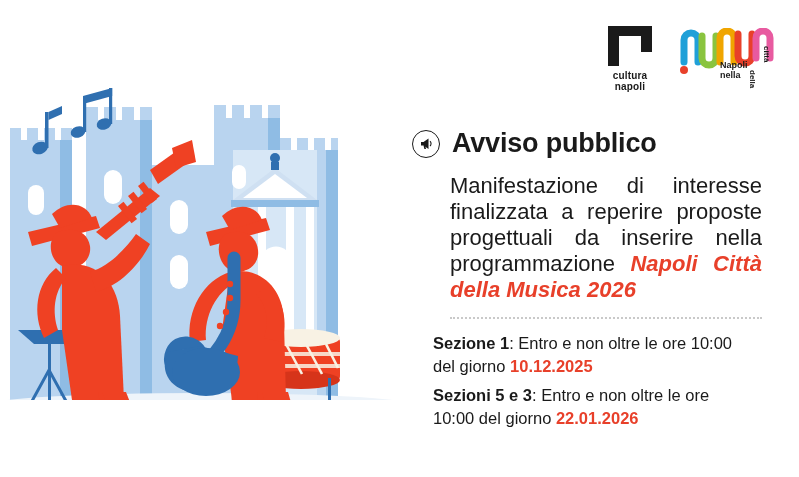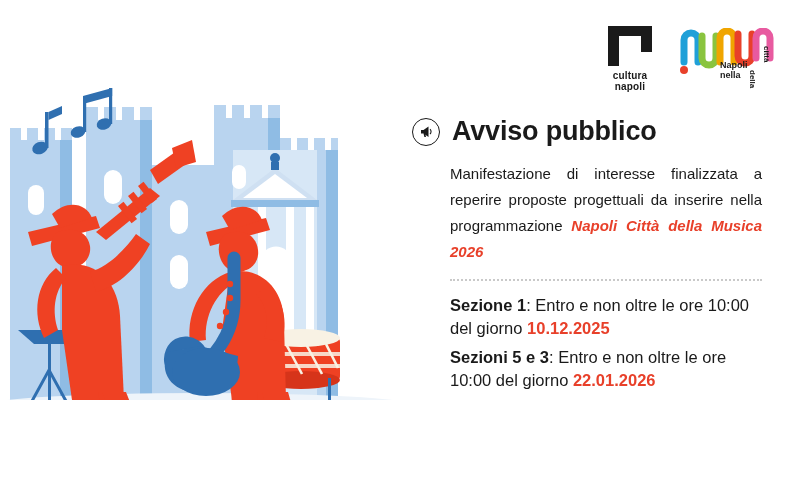--- a/index.html
+++ b/index.html
@@ -114,21 +114,21 @@
     font-weight: bold;
     color: #1a1a1a;
     writing-mode: vertical-rl;
     text-orientation: mixed;
   }
 
   
   .content {
     position: absolute;
     left: 412px;
-    top: 116px;
+    top: 128px;
     width: 350px;
   }
   .section-head {
     display: flex;
     align-items: center;
     gap: 12px;
   }
   .head-icon {
     width: 26px;
     height: 26px;
@@ -143,40 +143,40 @@
   .section-title {
     font-size: 27px;
     font-weight: bold;
     color: #1a1a1a;
     letter-spacing: -0.2px;
   }
   .body-text {
     margin-top: 14px;
     margin-left: 38px;
     width: 312px;
-    font-size: 15px;
+    font-size: 22px;
     line-height: 26px;
     color: #1a1a1a;
     text-align: justify;
     text-justify: inter-word;
   }
   .accent-italic {
     color: #e8402a;
     font-style: italic;
     font-weight: bold;
   }
   .divider {
     margin: 14px 0 12px 38px;
     width: 312px;
     height: 1px;
     border-top: 2px dotted #c9c9c9;
   }
   .deadlines {
     margin-top: 12px;
-    margin-left: 38px;
+    margin-left: 21px;
     width: 312px;
     font-size: 16.5px;
     line-height: 23px;
     color: #1a1a1a;
   }
   .deadline-block { margin-bottom: 6px; }
   .deadline-label { font-weight: bold; }
   .date { color: #e8402a; font-weight: bold; }
 </style>
 </head>

